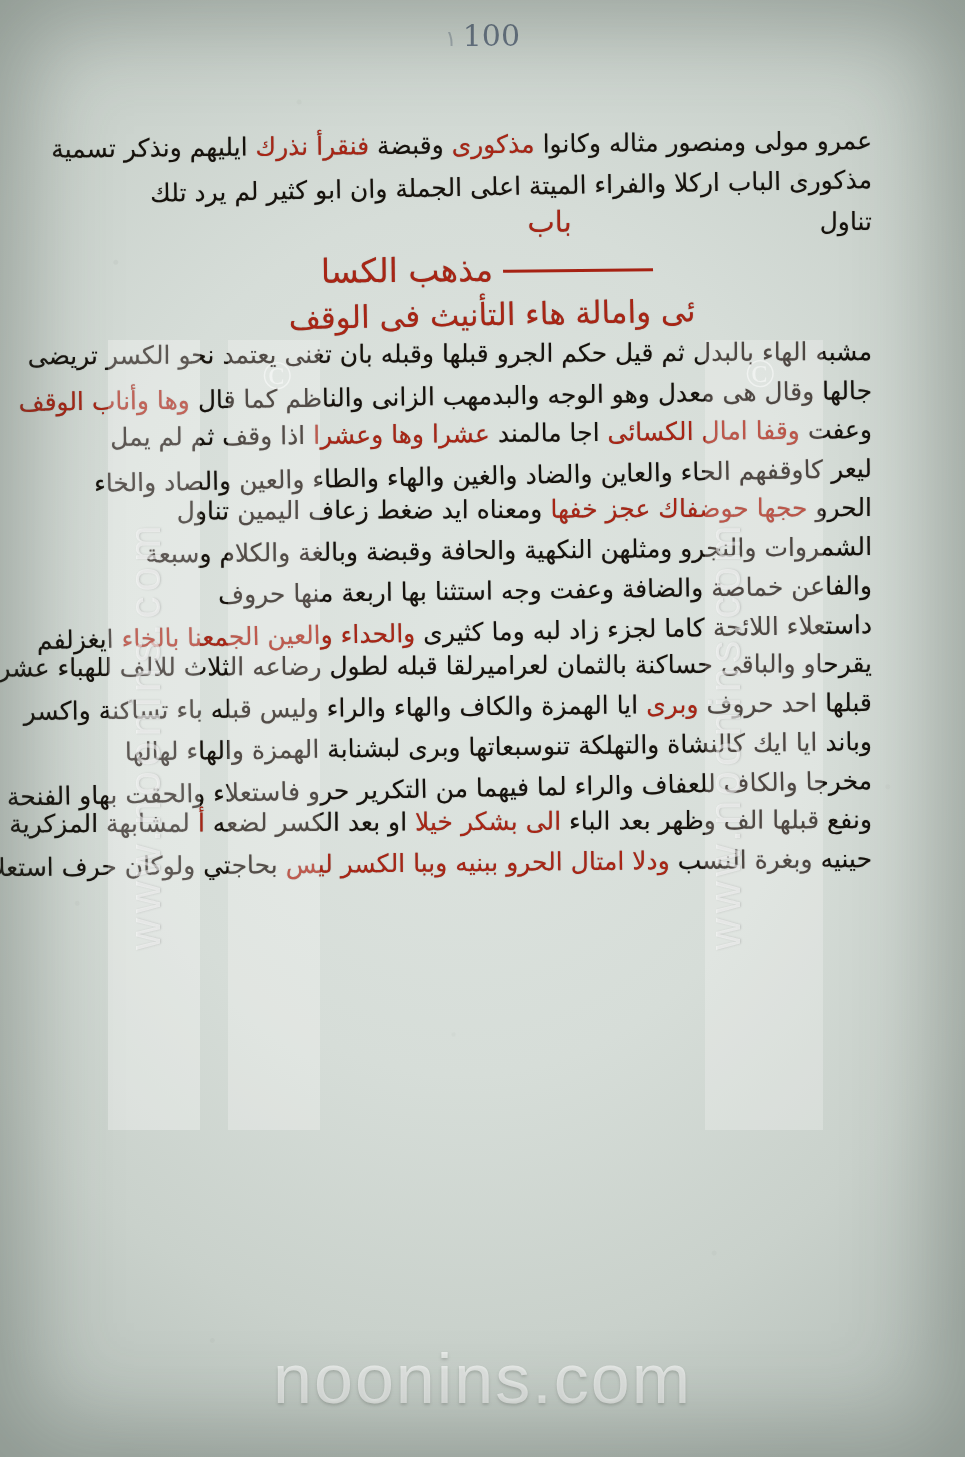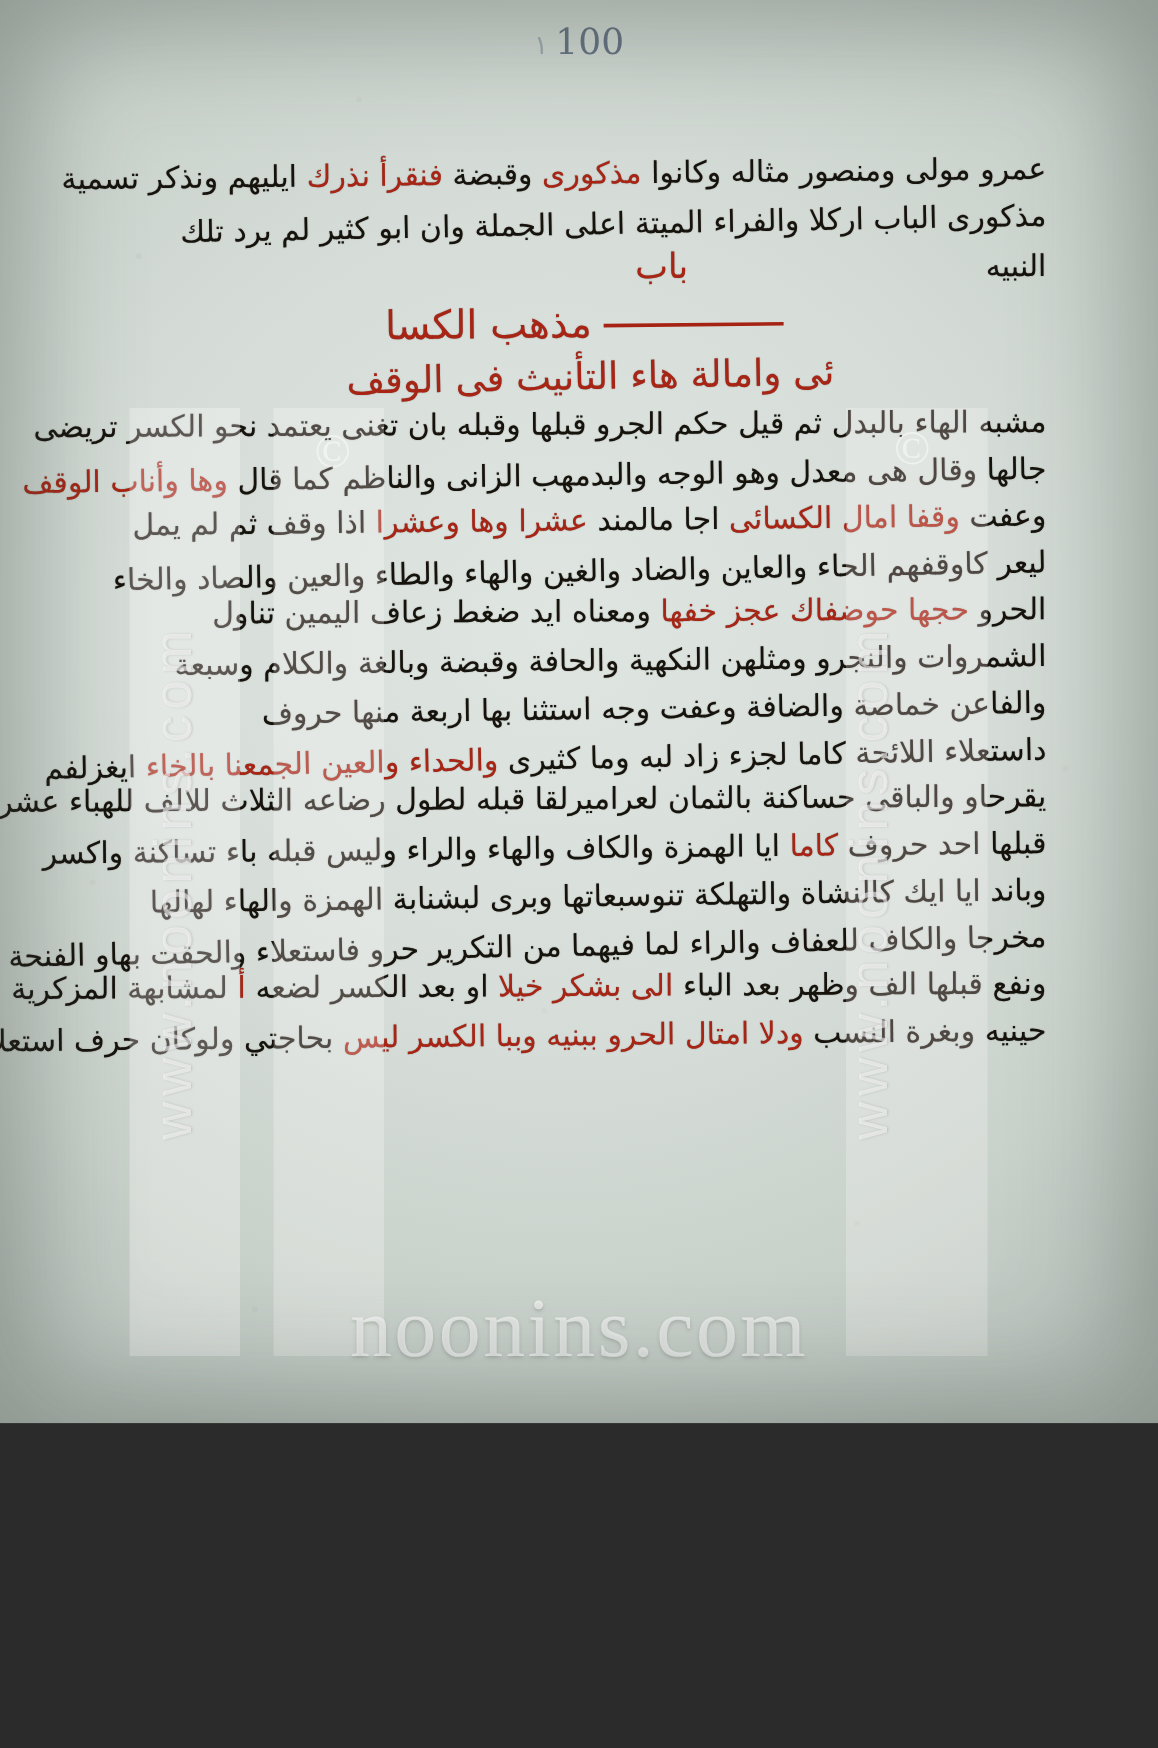--- a/index.html
+++ b/index.html
@@ -6,21 +6,21 @@
     margin: 0;
     padding: 0;
     background: #2b2b2b;
   }
   body {
     font-family: "DejaVu Sans", sans-serif;
   }
   #page {
     position: relative;
     width: 965px;
-    height: 1186px;
+    height: 1457px;
     overflow: hidden;
     background: #d8dfdc;
   }
   
   .paper {
     position: absolute;
     inset: 0;
     background:
       radial-gradient(ellipse 78% 62% at 48% 44%, #dfe5e1 0%, #d6ddd8 48%, #c9d1cb 78%, #b9c2bc 100%),
       linear-gradient(180deg, #dde3df 0%, #d2d9d4 55%, #c5ccc6 100%);
@@ -146,21 +146,21 @@
   }
   .wm-vert2 {
     left: 700px;
   }
   .wm-bottom {
     position: absolute;
     left: 0;
     right: 0;
     bottom: 38px;
     text-align: center;
-    font-family: Liberation Serif, serif;
+    font-family: Liberation Sans, sans-serif;
     font-size: 70px;
     letter-spacing: 2px;
     color: rgba(255,255,255,.62);
     text-shadow: 0 2px 3px rgba(110,115,110,.35);
     pointer-events: none;
   }
   .wm-copy {
     position: absolute;
     left: 262px;
     top: 352px;
@@ -190,21 +190,21 @@
       <span class="mix-black">وقبضة</span>
       <span class="mix-red">فنقرأ نذرك</span>
       <span class="mix-black">ايليهم ونذكر تسمية</span>
     </div>
 
     <div class="line ink-black s2">
       <span class="mix-black">مذكورى الباب اركلا والفراء الميتة اعلى الجملة وان ابو كثير لم يرد تلك</span>
     </div>
 
     <div class="line s3">
-      <span class="mix-black">النبيه</span>
+      <span class="mix-black">تناول</span>
       <span class="mix-red" style="font-size:29px;margin-right:240px;">باب</span>
     </div>
 
     <div class="line heading s1">
       <span class="heading-rule"></span><span class="mix-red">مذهب الكسا</span>
     </div>
 
     <div class="line heading2 s2">
       <span class="mix-red">ئى وامالة هاء التأنيث فى الوقف</span>
     </div>
@@ -249,21 +249,21 @@
       <span class="mix-red">والحداء والعين الجمعنا بالخاء</span>
       <span class="mix-black">ايغزلفم</span>
     </div>
 
     <div class="line ink-black s3">
       <span class="mix-black">يقرحاو والباقى حساكنة بالثمان لعراميرلقا قبله لطول رضاعه الثلاث للالف للهباء عشرفيه</span>
     </div>
 
     <div class="line s1">
       <span class="mix-black">قبلها احد حروف</span>
-      <span class="mix-red">كاما</span>
+      <span class="mix-red">وبرى</span>
       <span class="mix-black">ايا الهمزة والكاف والهاء والراء وليس قبله باء تساكنة واكسر</span>
     </div>
 
     <div class="line ink-black s4">
       <span class="mix-black">وباند ايا ايك كالنشاة والتهلكة تنوسبعاتها وبرى لبشنابة الهمزة والهاء لهالها</span>
     </div>
 
     <div class="line ink-black s2">
       <span class="mix-black">مخرجا والكاف للعفاف والراء لما فيهما من التكرير حرو فاستعلاء والحقت بهاو الفنحة</span>
     </div>

